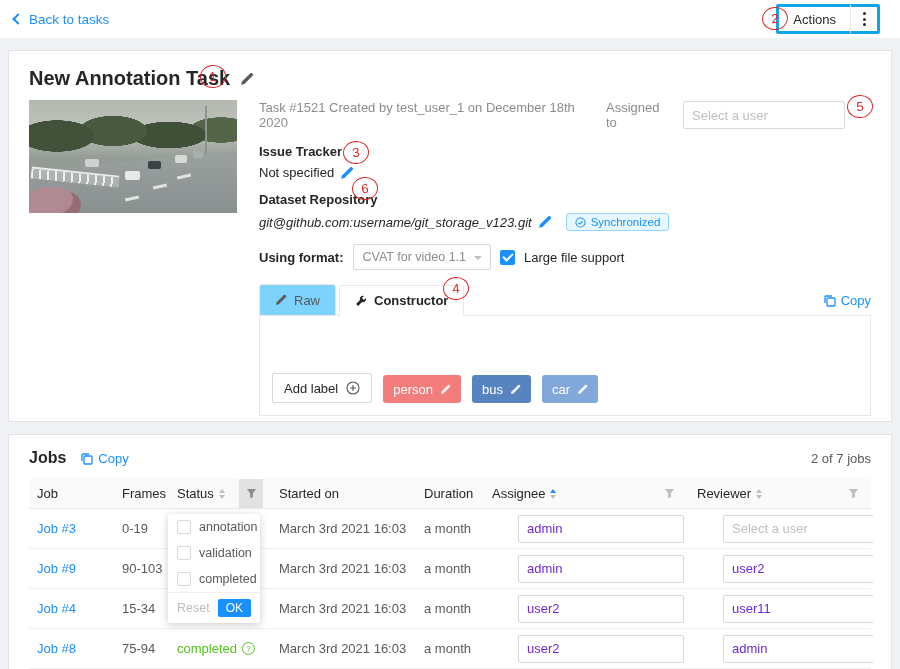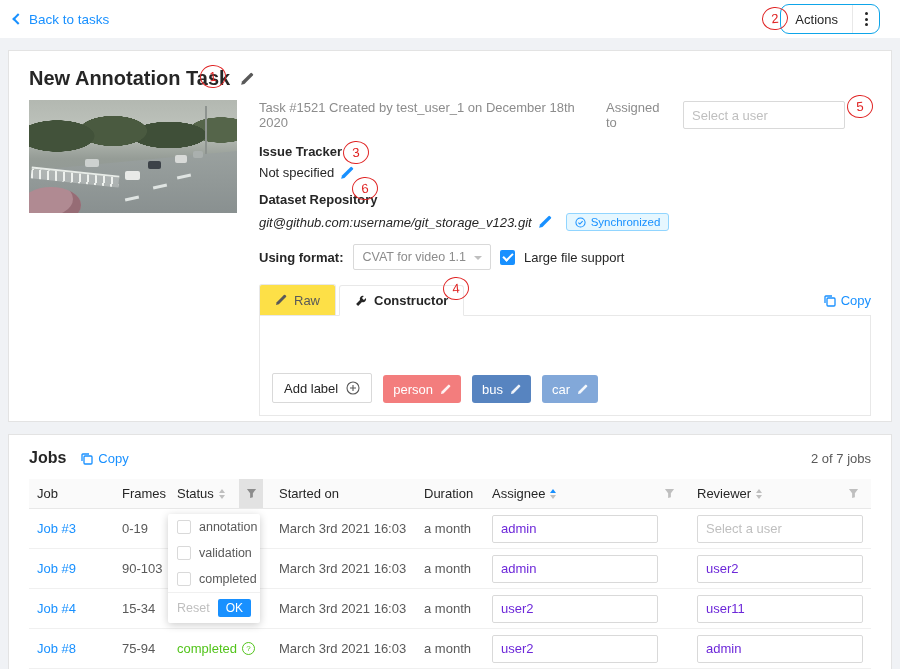--- a/index.html
+++ b/index.html
@@ -11,21 +11,21 @@
     overflow:hidden;
     font-size:13px;
     color:#262626;
   }
   .page { position:relative; width:900px; height:669px; }
 
   
   .topbar { height:38px; background:#fff; display:flex; align-items:center; padding:0 20px 0 14px; }
   .back-link { display:inline-flex; align-items:center; gap:7px; color:#1890ff; cursor:pointer; text-decoration:none; font-size:13.5px; }
   .chev { width:8px; height:8px; border-left:2px solid #1890ff; border-bottom:2px solid #1890ff; transform:rotate(45deg); display:inline-block; }
-  .actions-btn { margin-left:auto; display:inline-flex; align-items:center; background:#fff; border:1px solid #0ea5e9; border-radius:9px; height:30px; cursor:pointer; font-size:13px; color:#262626; }
+  .actions-btn { margin-left:auto; display:inline-flex; align-items:center; background:#fff; border:3px solid #0ea5e9; border-radius:2px; height:30px; cursor:pointer; font-size:13px; color:#262626; }
   .actions-btn .lbl { padding:0 14px; }
   .btn-div { width:1px; height:28px; background:#e8e8e8; }
   .dots { width:26px; display:flex; flex-direction:column; align-items:center; justify-content:center; }
   .dots i { width:3px; height:3px; border-radius:50%; background:#262626; margin:1.4px 0; }
 
   
   .card { background:#fff; border:1px solid #e3e3e3; margin:12px 8px 0; }
   .task-card { height:372px; padding:16px 20px; overflow:hidden; }
   .title-row { display:flex; align-items:center; gap:10px; margin-bottom:10px; }
   .page-title { font-size:20px; font-weight:bold; color:#262626; }
@@ -82,21 +82,21 @@
   .format-row { margin-top:13px; display:flex; align-items:center; gap:9px; font-size:13px; }
   .bold { font-weight:bold; }
   .select-box { position:relative; height:26px; border:1px solid #d9d9d9; border-radius:2px; display:inline-flex; align-items:center; padding:0 24px 0 9px; color:#8c8c8c; font-size:12.5px; cursor:pointer; background:#fff; }
   .select-caret { position:absolute; right:8px; top:11px; width:0; height:0; border-left:4px solid transparent; border-right:4px solid transparent; border-top:4px solid #bfbfbf; }
   .cb-checked { width:15px; height:15px; background:#1890ff; border-radius:2px; position:relative; cursor:pointer; flex:0 0 15px; }
   .cb-checked::after { content:''; position:absolute; left:4.5px; top:1.5px; width:4px; height:8px; border:solid #fff; border-width:0 2px 2px 0; transform:rotate(45deg); }
 
   
   .tabs-area { margin-top:14px; }
   .tabs-row { display:flex; align-items:flex-end; border-bottom:1px solid #e8e8e8; }
-  .tab { display:inline-flex; align-items:center; gap:7px; padding:0 15px; height:31px; border:1px solid #e8e8e8; border-bottom:none; border-radius:3px 3px 0 0; background:#fde047; color:#595959; margin-right:3px; cursor:pointer; font-size:13px; }
+  .tab { display:inline-flex; align-items:center; gap:7px; padding:0 15px; height:31px; border:1px solid #e8e8e8; border-bottom:none; border-radius:3px 3px 0 0; background:#7dd3fc; color:#595959; margin-right:3px; cursor:pointer; font-size:13px; }
   .tab.active { background:#fff; color:#262626; font-weight:bold; margin-bottom:-1px; border-bottom:1px solid #fff; }
   .tab svg { width:12px; height:12px; }
   .copy-link { margin-left:auto; color:#1890ff; display:inline-flex; align-items:center; gap:5px; cursor:pointer; font-size:13px; margin-bottom:7px; }
   .copy-link svg { width:13px; height:13px; }
   .tab-content { border:1px solid #e8e8e8; border-top:none; padding:12px; height:100px; display:flex; align-items:flex-end; }
   .add-label-btn { display:inline-flex; align-items:center; gap:8px; height:30px; padding:0 11px; background:#fff; border:1px solid #d9d9d9; border-radius:2px; font-size:13px; color:#262626; cursor:pointer; font-family:"Liberation Sans",sans-serif; }
   .add-label-btn svg { width:14px; height:14px; }
   .label-tag { display:inline-flex; align-items:center; gap:7px; height:28px; padding:0 10px; border-radius:3px; color:#fff; font-size:13px; margin-left:11px; margin-top:1px; cursor:pointer; }
   .label-tag .pencil { color:rgba(255,255,255,.9); }
   .label-tag .pencil svg { width:11px; height:11px; }
@@ -118,21 +118,21 @@
   .carets.sorted .caret-up { border-bottom-color:#1890ff; }
   .funnel-box { margin-left:auto; align-self:stretch; width:24px; display:flex; align-items:center; justify-content:center; cursor:pointer; }
   .funnel-box.active { background:#e2e2e2; }
   .funnel-box svg { width:11px; height:11px; }
 
   .jt-row { height:40px; border-bottom:1px solid #f0f0f0; font-size:13px; color:#595959; }
   .jt-cell { padding:0 8px; white-space:nowrap; overflow:hidden; }
   .job-link { color:#1890ff; cursor:pointer; text-decoration:none; }
   .status-completed { color:#52c41a; display:inline-flex; align-items:center; gap:5px; }
   .q-circle { width:13px; height:13px; border:1px solid #52c41a; border-radius:50%; display:inline-flex; align-items:center; justify-content:center; font-size:8px; color:#52c41a; line-height:1; }
-  .row-input { width:166px; height:30px; }
+  .row-input { width:166px; height:30px;margin-left:26px; }
 
   
   .filter-dropdown { position:absolute; left:168px; top:514px; width:92px; background:#fff; border-radius:2px; box-shadow:0 2px 8px rgba(0,0,0,.2); z-index:60; }
   .fd-item { display:flex; align-items:center; gap:8px; padding:6px 9px; font-size:12.5px; color:#595959; cursor:pointer; }
   .fd-cb { width:14px; height:14px; border:1px solid #d9d9d9; border-radius:2px; background:#fff; flex:0 0 14px; }
   .fd-footer { display:flex; align-items:center; justify-content:space-between; border-top:1px solid #f0f0f0; padding:6px 9px; }
   .fd-reset { color:#bfbfbf; font-size:12.5px; cursor:not-allowed; }
   .fd-ok { background:#1890ff; border:none; color:#fff; font-size:12px; padding:2px 8px; border-radius:2px; cursor:pointer; font-family:"Liberation Sans",sans-serif; }
 
   

